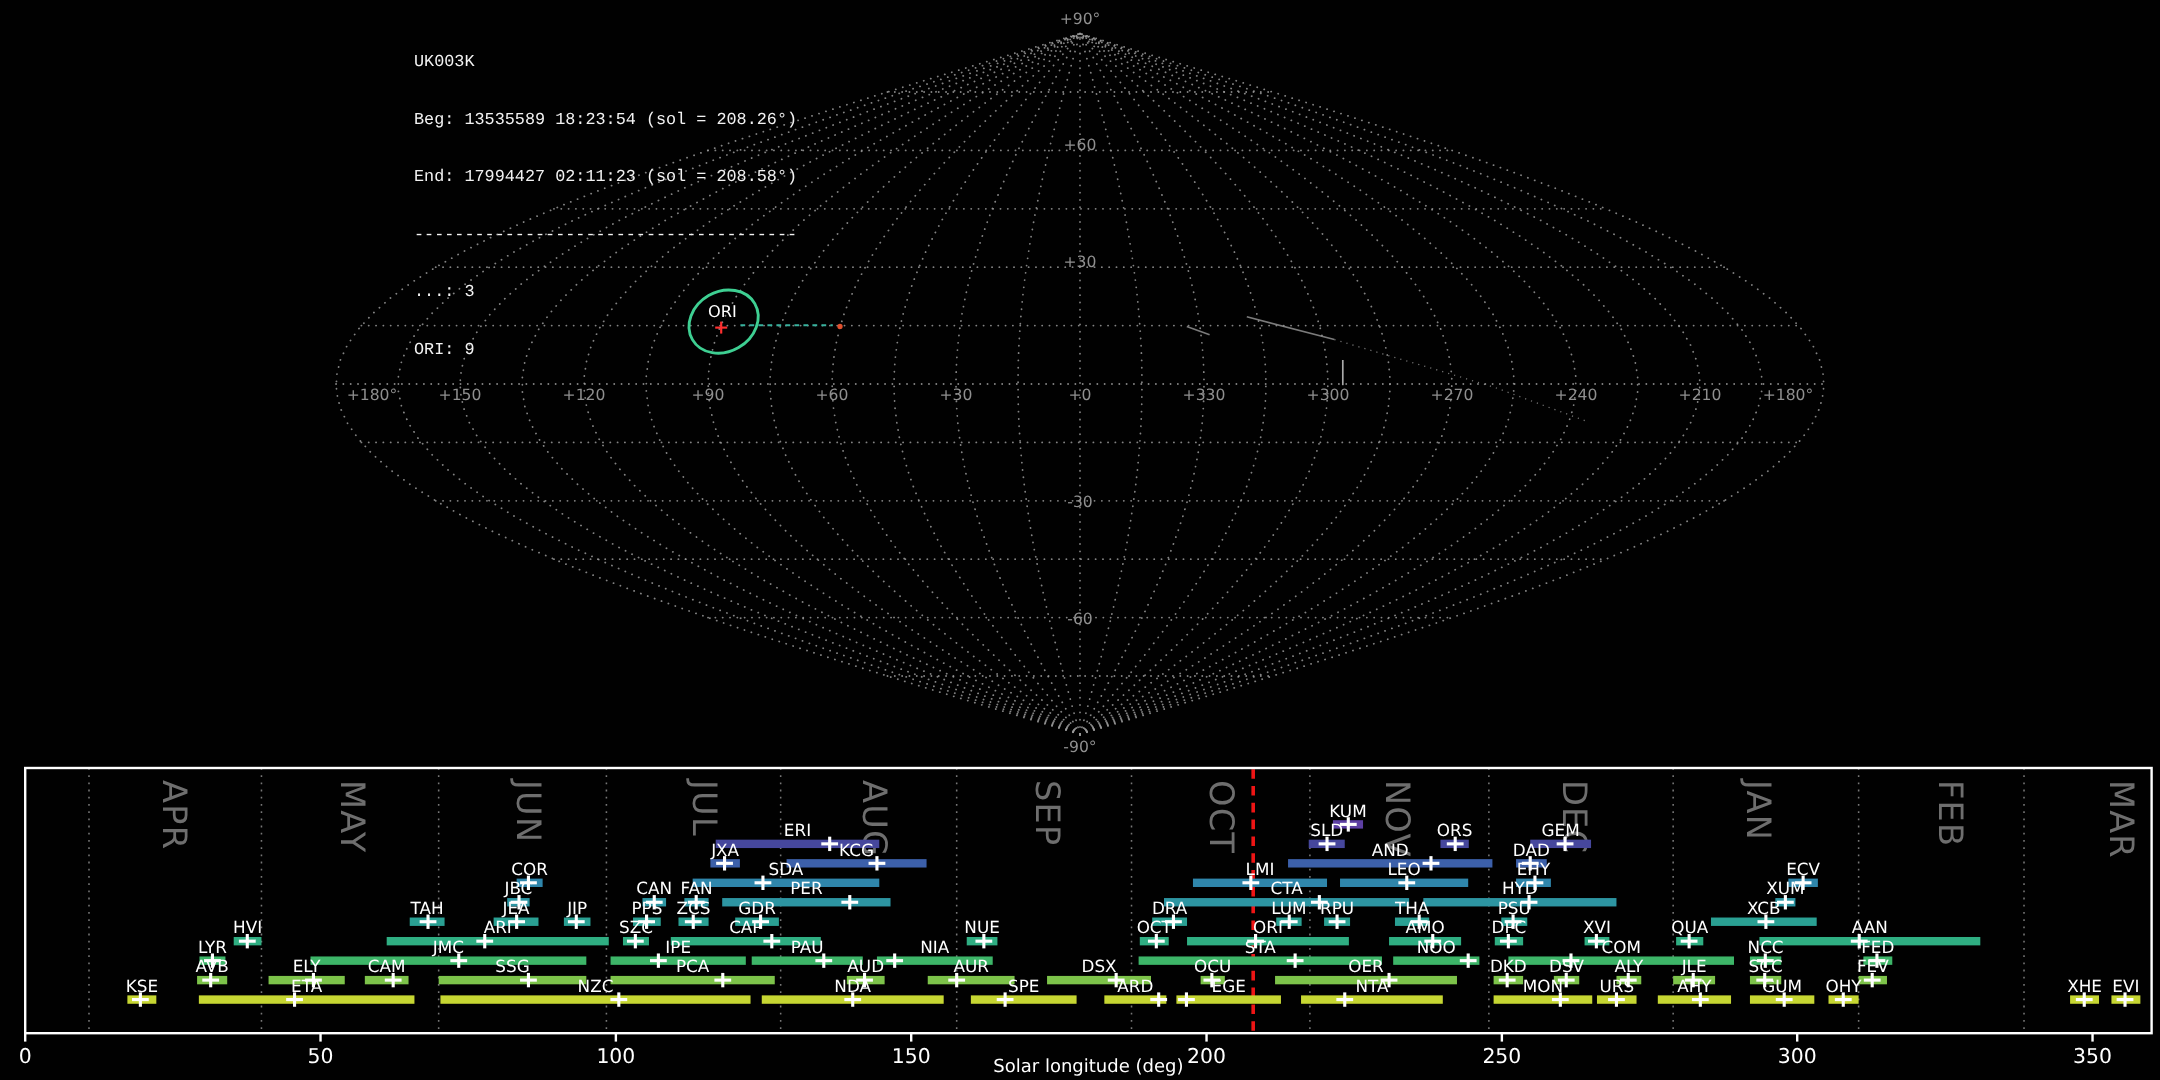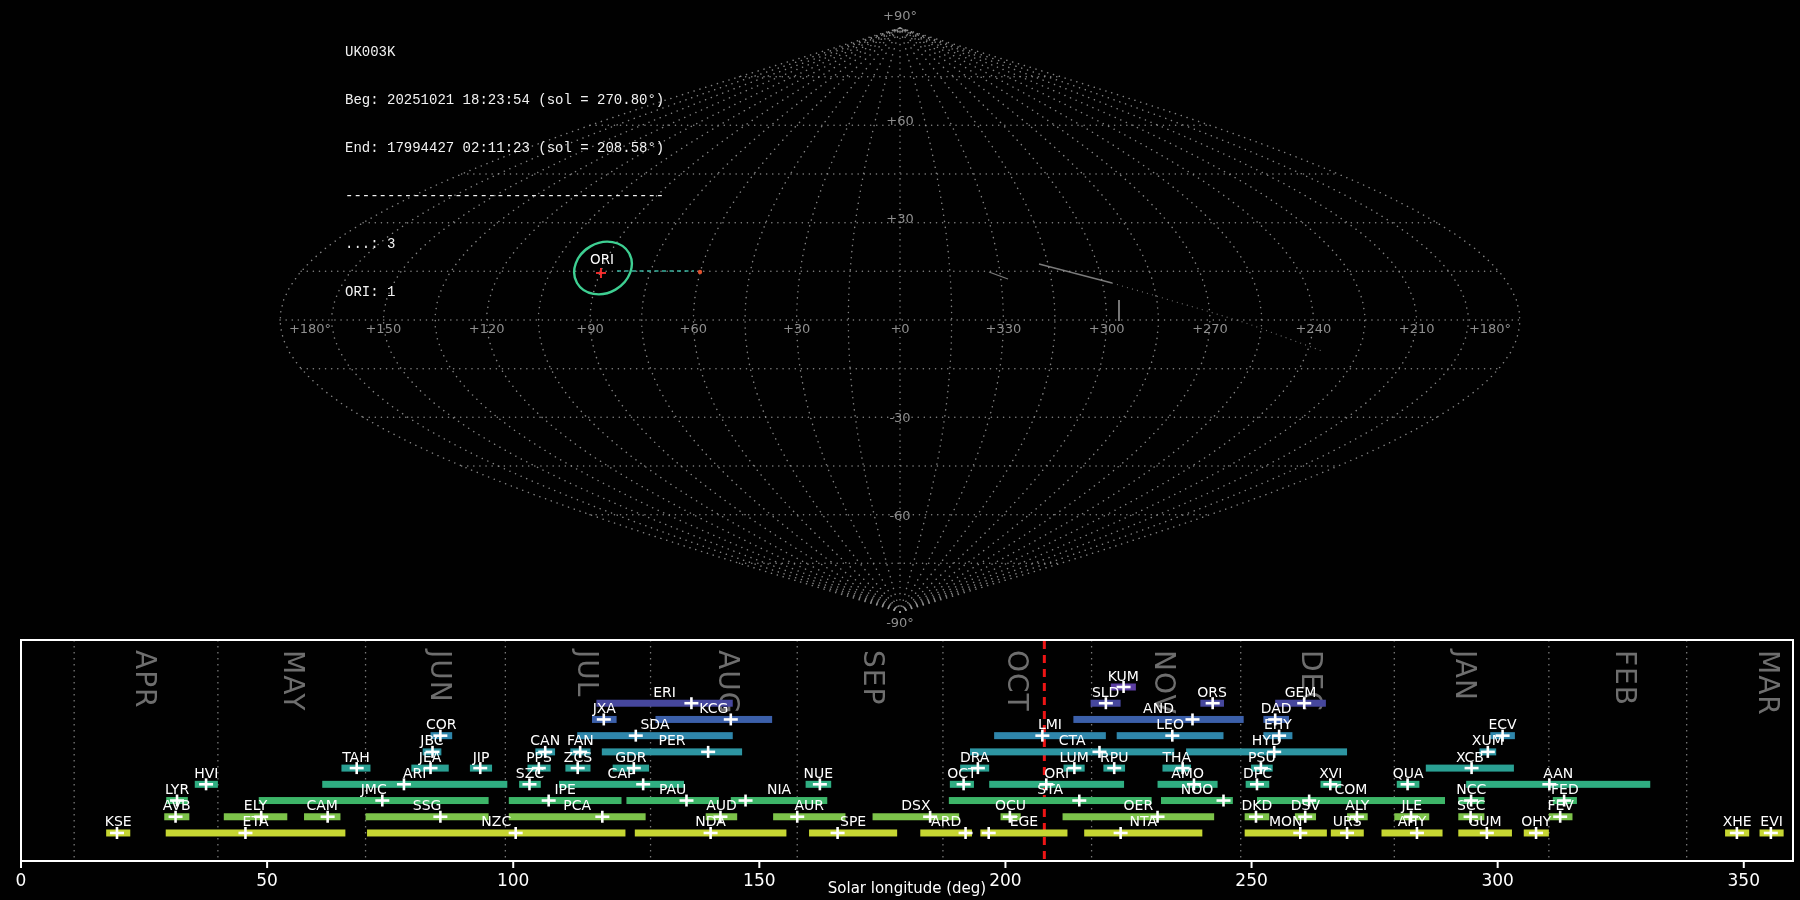--- a/index.html
+++ b/index.html
@@ -471,19 +471,19 @@
         <text x="1251.5555555555557" y="886" fill="#ffffff" font-size="17" text-anchor="middle">250</text>
         <line x1="1497.6666666666667" x2="1497.6666666666667" y1="861" y2="868" stroke="#ffffff" stroke-width="2"></line>
         <text x="1497.6666666666667" y="886" fill="#ffffff" font-size="17" text-anchor="middle">300</text>
         <line x1="1743.7777777777778" x2="1743.7777777777778" y1="861" y2="868" stroke="#ffffff" stroke-width="2"></line>
         <text x="1743.7777777777778" y="886" fill="#ffffff" font-size="17" text-anchor="middle">350</text>
         <text x="907" y="893" fill="#ffffff" font-size="15" text-anchor="middle">Solar longitude (deg)</text>
       </g>
     </svg>
   <div id="session-info">
     <div>UK003K</div>
-    <div>Beg: 20251021 18:23:54 (sol = 270.80°)</div>
+    <div>Beg: 13535589 18:23:54 (sol = 208.26°)</div>
     <div>End: 17994427 02:11:23 (sol = 208.58°)</div>
     <div>--------------------------------------</div>
     <div>...: 3</div>
-    <div>ORI: 1</div>
+    <div>ORI: 9</div>
   </div>
 </div>
 
 </body></html>

